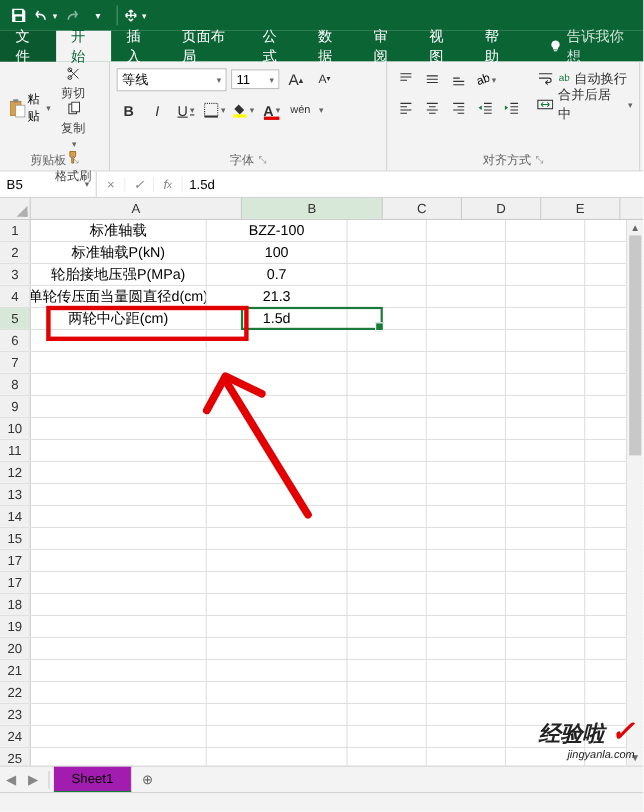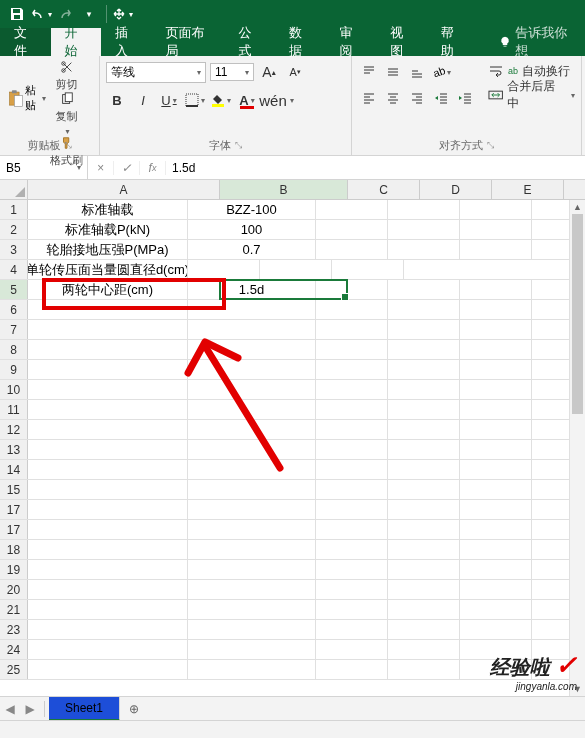--- a/index.html
+++ b/index.html
@@ -74,21 +74,21 @@
 
 .selected-cell { position: absolute; border: 2px solid #1a7a3a; pointer-events: none; }
 .selected-cell::after { content: ''; position: absolute; right: -3px; bottom: -3px; width: 6px; height: 6px; background: #1a7a3a; border: 1px solid #fff; }
 
 .red-box { position: absolute; border: 4px solid #e20000; pointer-events: none; }
 .arrow-annot { position: absolute; pointer-events: none; }
 
 .sheet-tabs { position: absolute; bottom: 18px; left: 0; right: 0; height: 24px; background: #f3f3f3; border-top: 1px solid #d4d4d4; display: flex; align-items: center; font-size: 12px; }
 .sheet-nav { width: 20px; display: flex; align-items: center; justify-content: center; color: #888; }
 .sheet-tab { padding: 0 16px; height: 24px; display: flex; align-items: center; border-right: 1px solid #d4d4d4; }
-.sheet-tab.active { background: #1d4ed8; border-bottom: 2px solid #1a7a3a; }
+.sheet-tab.active { background: #a21caf; border-bottom: 2px solid #1a7a3a; }
 .sheet-add { width: 28px; display: flex; align-items: center; justify-content: center; color: #666; }
 
 .statusbar { position: absolute; bottom: 0; left: 0; right: 0; height: 18px; background: #f3f3f3; border-top: 1px solid #d4d4d4; }
 
 .vscroll { position: absolute; right: 0; top: 200px; bottom: 42px; width: 16px; background: #f3f3f3; border-left: 1px solid #e0e0e0; }
 .vscroll .thumb { position: absolute; top: 14px; left: 2px; right: 2px; height: 200px; background: #c8c8c8; }
 .vscroll .arr { position: absolute; left: 0; right: 0; height: 14px; display: flex; align-items: center; justify-content: center; font-size: 9px; color: #666; }
 .vscroll .arr.up { top: 0; }
 .vscroll .arr.dn { bottom: 0; }
 
@@ -222,21 +222,21 @@
               <path fill="#333" d="M6 2 2 6l5 5 4-4z"></path>
               <rect x="1" y="11" width="12" height="3" fill="#ffff00"></rect>
             </svg>
             <span class="dd-arrow">▾</span>
           </div>
         <div class="ribbon-btn">
             <span style="font-weight:bold">A</span>
             <div style="position:absolute;width:14px;height:3px;background:#e00000;margin-top:14px"></div>
             <span class="dd-arrow">▾</span>
           </div>
-        <div class="ribbon-btn small" style="font-size:15px">wén</div>
+        <div class="ribbon-btn small" style="font-size:10px">wén</div>
           <span class="dd-arrow">▾</span>
       </div>
     </div>
     <div class="group-label">
         <span>字体</span>
         <span class="launcher">⤡</span>
       </div>
   </div>
 
   <div class="group align-group">
@@ -365,20 +365,21 @@
       <div class="row-h">3</div>
       <div class="cell ca">轮胎接地压强P(MPa)</div>
       <div class="cell cb">0.7</div>
       <div class="cell cc"></div>
       <div class="cell cd"></div>
       <div class="cell ce"></div>
     </div>
   <div class="row">
       <div class="row-h">4</div>
       <div class="cell ca">单轮传压面当量圆直径d(cm)</div>
+      <div class="cell cb">21.3</div>
       <div class="cell cc"></div>
       <div class="cell cd"></div>
       <div class="cell ce"></div>
     </div>
   <div class="row">
       <div class="row-h selected">5</div>
       <div class="cell ca">两轮中心距(cm)</div>
       <div class="cell cb">1.5d</div>
       <div class="cell cc"></div>
       <div class="cell cd"></div>
@@ -499,20 +500,28 @@
   <div class="row">
       <div class="row-h">20</div>
       <div class="cell ca"></div>
       <div class="cell cb"></div>
       <div class="cell cc"></div>
       <div class="cell cd"></div>
       <div class="cell ce"></div>
     </div>
   <div class="row">
       <div class="row-h">21</div>
+      <div class="cell ca"></div>
+      <div class="cell cb"></div>
+      <div class="cell cc"></div>
+      <div class="cell cd"></div>
+      <div class="cell ce"></div>
+    </div>
+  <div class="row">
+      <div class="row-h">22</div>
       <div class="cell ca"></div>
       <div class="cell cb"></div>
       <div class="cell cc"></div>
       <div class="cell cd"></div>
       <div class="cell ce"></div>
     </div>
   <div class="row">
       <div class="row-h">23</div>
       <div class="cell ca"></div>
       <div class="cell cb"></div>

